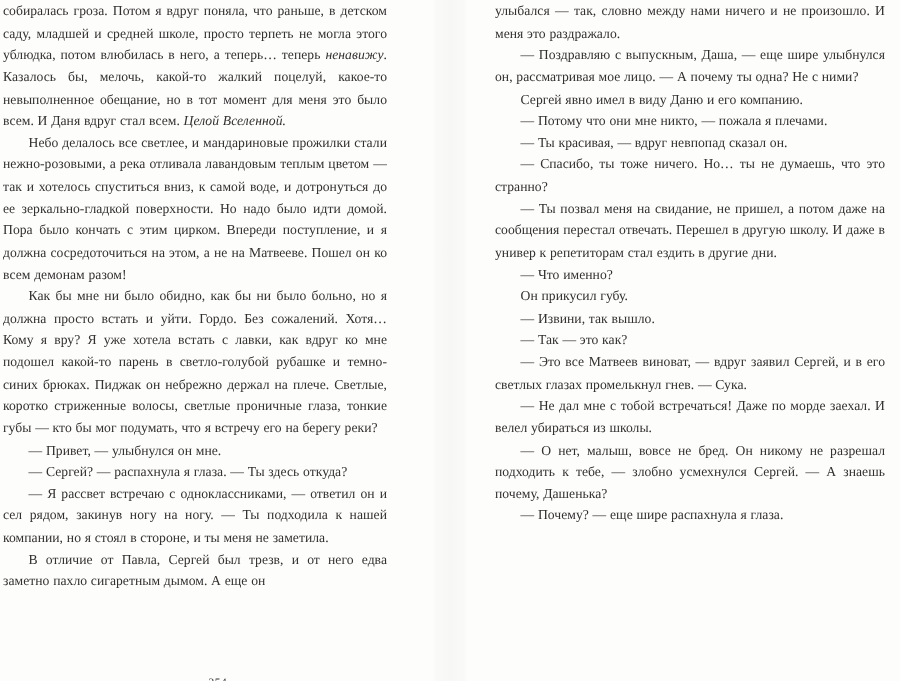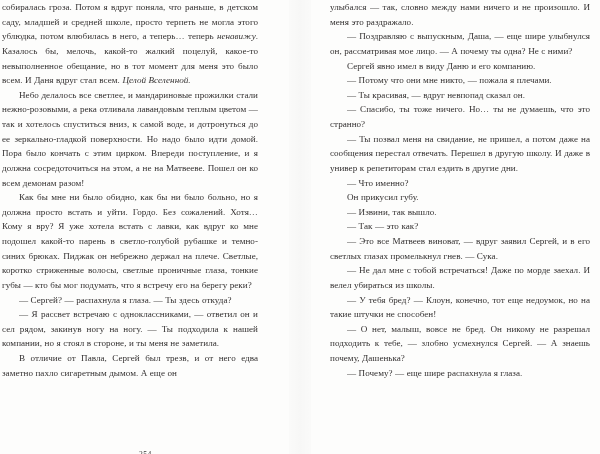--- a/index.html
+++ b/index.html
@@ -85,20 +85,21 @@
 </head>
 <body>
 
 <div class="spread">
 
   <div class="page page-left">
     <div class="textblock">
       <p class="cont"><span>собиралась гроза. Потом я вдруг поняла, что раньше, в детском саду, младшей и средней школе, просто терпеть не могла этого ублюдка, потом влюбилась в него, а теперь… теперь </span><span class="it">ненавижу</span><span>. Казалось бы, мелочь, какой-то жалкий поцелуй, какое-то невыполненное обещание, но в тот момент для меня это было всем. И Даня вдруг стал всем. </span><span class="it">Целой Вселенной.</span></p>
       <p>Небо делалось все светлее, и мандариновые прожилки стали нежно-розовыми, а река отливала лавандовым теплым цветом — так и хотелось спуститься вниз, к самой воде, и дотронуться до ее зеркально-гладкой поверхности. Но надо было идти домой. Пора было кончать с этим цирком. Впереди поступление, и я должна сосредоточиться на этом, а не на Матвееве. Пошел он ко всем демонам разом!</p>
       <p>Как бы мне ни было обидно, как бы ни было больно, но я должна просто встать и уйти. Гордо. Без сожалений. Хотя… Кому я вру? Я уже хотела встать с лавки, как вдруг ко мне подошел какой-то парень в светло-голубой рубашке и темно-синих брюках. Пиджак он небрежно держал на плече. Светлые, коротко стриженные волосы, светлые проничные глаза, тонкие губы — кто бы мог подумать, что я встречу его на берегу реки?</p>
+      <p>— Привет, — улыбнулся он мне.</p>
       <p>— Сергей? — распахнула я глаза. — Ты здесь откуда?</p>
       <p>— Я рассвет встречаю с одноклассниками, — ответил он и сел рядом, закинув ногу на ногу. — Ты подходила к нашей компании, но я стоял в стороне, и ты меня не заметила.</p>
       <p>В отличие от Павла, Сергей был трезв, и от него едва заметно пахло сигаретным дымом. А еще он</p>
     </div>
     <div class="pageno pageno-left">254</div>
   </div>
 
   <div class="gutter"></div>
 
   <div class="page page-right">
@@ -109,20 +110,19 @@
       <p>— Потому что они мне никто, — пожала я плечами.</p>
       <p>— Ты красивая, — вдруг невпопад сказал он.</p>
       <p>— Спасибо, ты тоже ничего. Но… ты не думаешь, что это странно?</p>
       <p>— Ты позвал меня на свидание, не пришел, а потом даже на сообщения перестал отвечать. Перешел в другую школу. И даже в универ к репетиторам стал ездить в другие дни.</p>
       <p>— Что именно?</p>
       <p>Он прикусил губу.</p>
       <p>— Извини, так вышло.</p>
       <p>— Так — это как?</p>
       <p>— Это все Матвеев виноват, — вдруг заявил Сергей, и в его светлых глазах промелькнул гнев. — Сука.</p>
       <p>— Не дал мне с тобой встречаться! Даже по морде заехал. И велел убираться из школы.</p>
-      <p>— У тебя бред? — Клоун, конечно, тот еще недоумок, но на такие штучки не способен!</p>
       <p>— О нет, малыш, вовсе не бред. Он никому не разрешал подходить к тебе, — злобно усмехнулся Сергей. — А знаешь почему, Дашенька?</p>
       <p>— Почему? — еще шире распахнула я глаза.</p>
     </div>
 
   </div>
 
 </div>
 
 </body></html>

